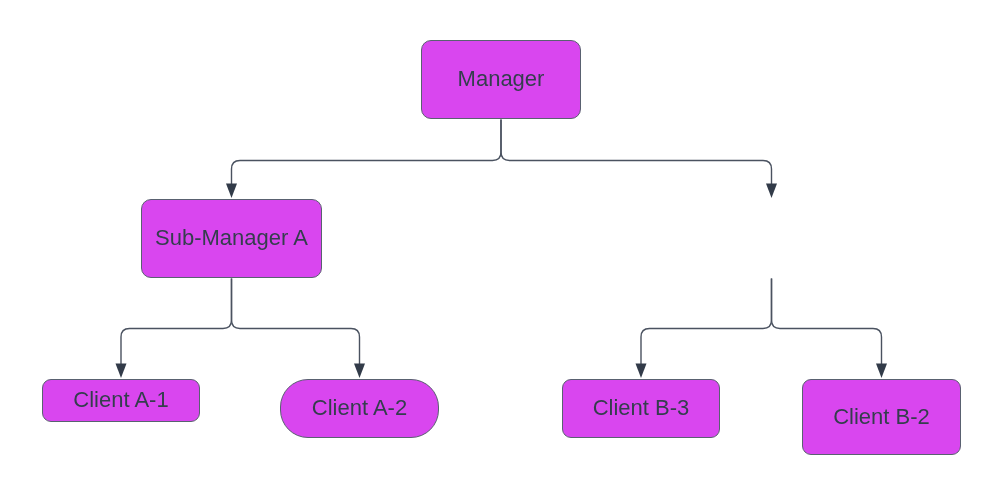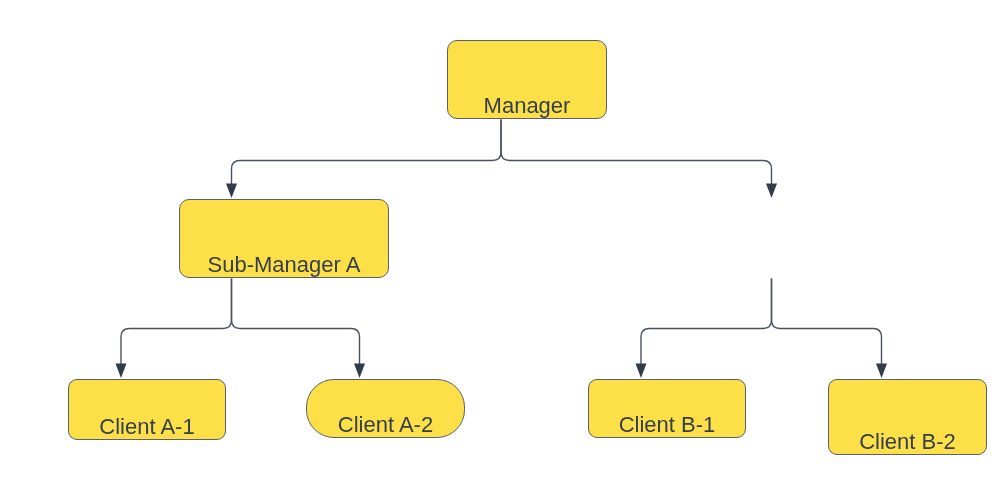--- a/index.html
+++ b/index.html
@@ -30,41 +30,40 @@
     stroke: #4a5260;
     stroke-width: 1.4;
   }
   .arrowhead {
     fill: #323b49;
     stroke: none;
   }
   .node {
     position: absolute;
     box-sizing: border-box;
-    background: #fde047;
+    background: #d946ef;
     border: 1.4px solid #596170;
     display: flex;
-    align-items: flex-end;
+    align-items: center;
     justify-content: center;
     text-align: center;
-    margin-left: 26px;
   }
   .node-label {
     color: #343e4d;
     font-size: 22px;
     line-height: 1.1;
     white-space: nowrap;
   }
   .lvl-root, .lvl-mid { border-radius: 10px; }
   .lvl-leaf { border-radius: 9px; }
 
   #node-manager   { left: 421px; top: 40px;  width: 160px; height: 79px; }
-  #node-sub-a     { left: 153px; top: 199px; width: 210px; height: 79px; }
+  #node-sub-a     { left: 141px; top: 199px; width: 181px; height: 79px; }
   #node-sub-b     { left: 681px; top: 199px; width: 181px; height: 79px; }
-  #node-client-a1 { left: 42px;  top: 379px; width: 158px; height: 61px; }
+  #node-client-a1 { left: 42px;  top: 379px; width: 158px; height: 43px; }
   #node-client-a2 { left: 280px; top: 379px; width: 159px; height: 59px; border-radius: 28px; }
   #node-client-b1 { left: 562px; top: 379px; width: 158px; height: 59px; }
   #node-client-b2 { left: 802px; top: 379px; width: 159px; height: 76px; }
 </style>
 </head>
 <body>
 
 <div class="canvas">
 
   <svg class="edges-layer" viewBox="0 0 1000 480" xmlns="http://www.w3.org/2000/svg">
@@ -99,20 +98,20 @@
 
   <div class="node lvl-leaf" id="node-client-a1">
     <span class="node-label">Client A-1</span>
   </div>
 
   <div class="node lvl-leaf" id="node-client-a2">
     <span class="node-label">Client A-2</span>
   </div>
 
   <div class="node lvl-leaf" id="node-client-b1">
-    <span class="node-label">Client B-1</span>
+    <span class="node-label">Client B-3</span>
   </div>
 
   <div class="node lvl-leaf" id="node-client-b2">
     <span class="node-label">Client B-2</span>
   </div>
 
 </div>
 
 </body></html>

